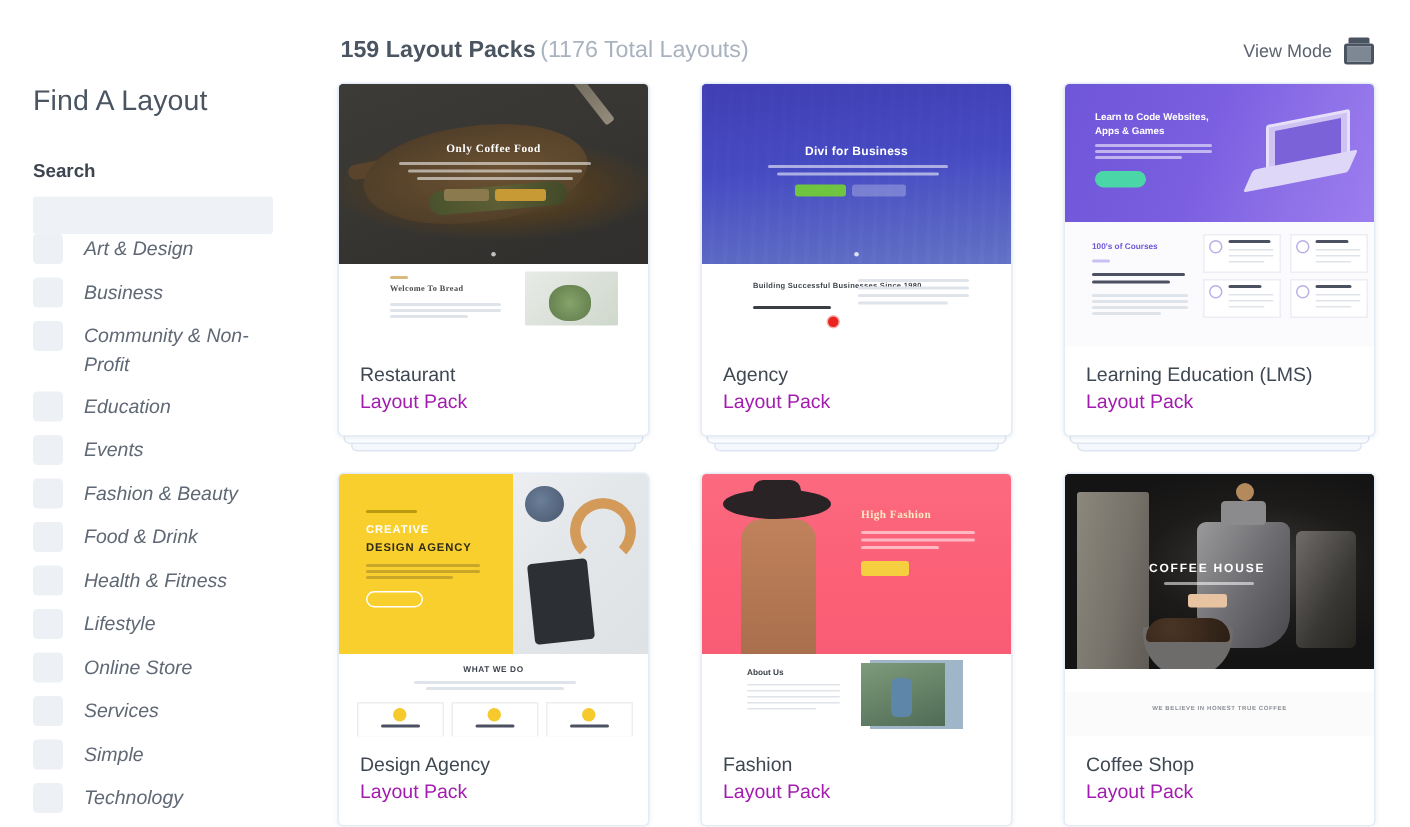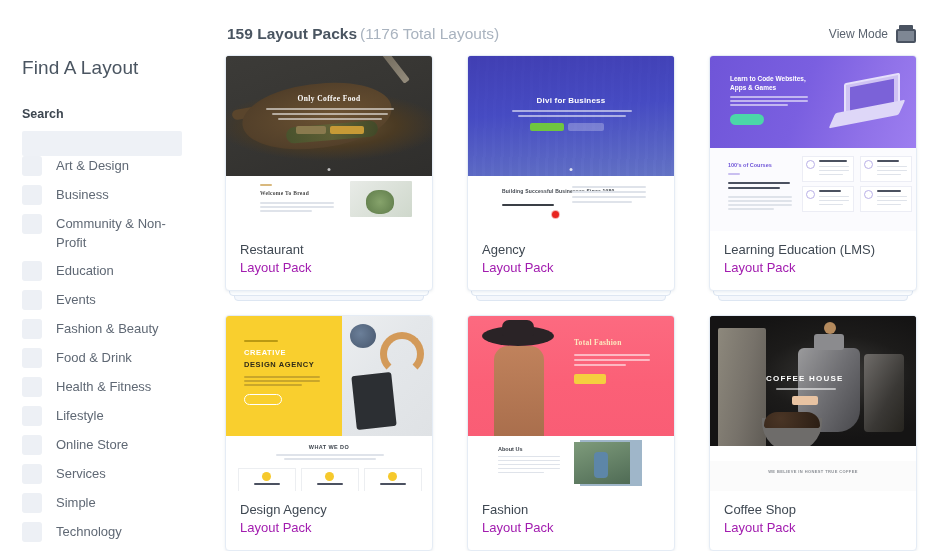--- a/index.html
+++ b/index.html
@@ -54,20 +54,21 @@
     color: #5d6772;
     font-family: "Liberation Sans", sans-serif;
   }
   .cat-label { margin-top: 24px; }
   .cat-list { list-style: none; margin: 0; padding: 0; }
   .cat-item {
     display: flex;
     align-items: flex-start;
     margin-bottom: 9px;
     cursor: pointer;
+    font-style: italic;
   }
   .cat-box {
     flex: 0 0 20px;
     width: 20px; height: 20px;
     background: #edf0f5;
     border-radius: 3px;
     margin-right: 14px;
     margin-top: 0px;
   }
   .cat-text {
@@ -578,21 +579,21 @@
         <div class="stack-2"></div>
         <div class="stack-1"></div>
         <div class="card">
           <div class="thumb t-fashion">
             <div class="hero">
               <span class="model">
                 <span class="coat"></span>
                 <span class="hat"></span>
                 <span class="hat2"></span>
               </span>
-              <span class="hd" style="left:106px;top:22px;font-size:7.5px;font-family:'Liberation Serif',serif;letter-spacing:.3px;color:#fde8bf;">Total Fashion</span>
+              <span class="hd" style="left:106px;top:22px;font-size:7.5px;font-family:'Liberation Serif',serif;letter-spacing:.3px;color:#fde8bf;">High Fashion</span>
               <span class="ln" style="left:106px;top:38px;width:76px;height:1.8px;"></span>
               <span class="ln" style="left:106px;top:43px;width:76px;height:1.8px;"></span>
               <span class="ln" style="left:106px;top:48px;width:52px;height:1.8px;"></span>
               <span class="btn-chip" style="left:106px;top:58px;width:32px;height:10px;background:#f5cf3f;border-radius:2px;"></span>
             </div>
             <div class="body2">
               <span class="hd" style="left:30px;top:10px;color:#3b4149;font-size:5.5px;">About Us</span>
               <span class="dln" style="left:30px;top:20px;width:62px;height:1.4px;"></span>
               <span class="dln" style="left:30px;top:24px;width:62px;height:1.4px;"></span>
               <span class="dln" style="left:30px;top:28px;width:62px;height:1.4px;"></span>

